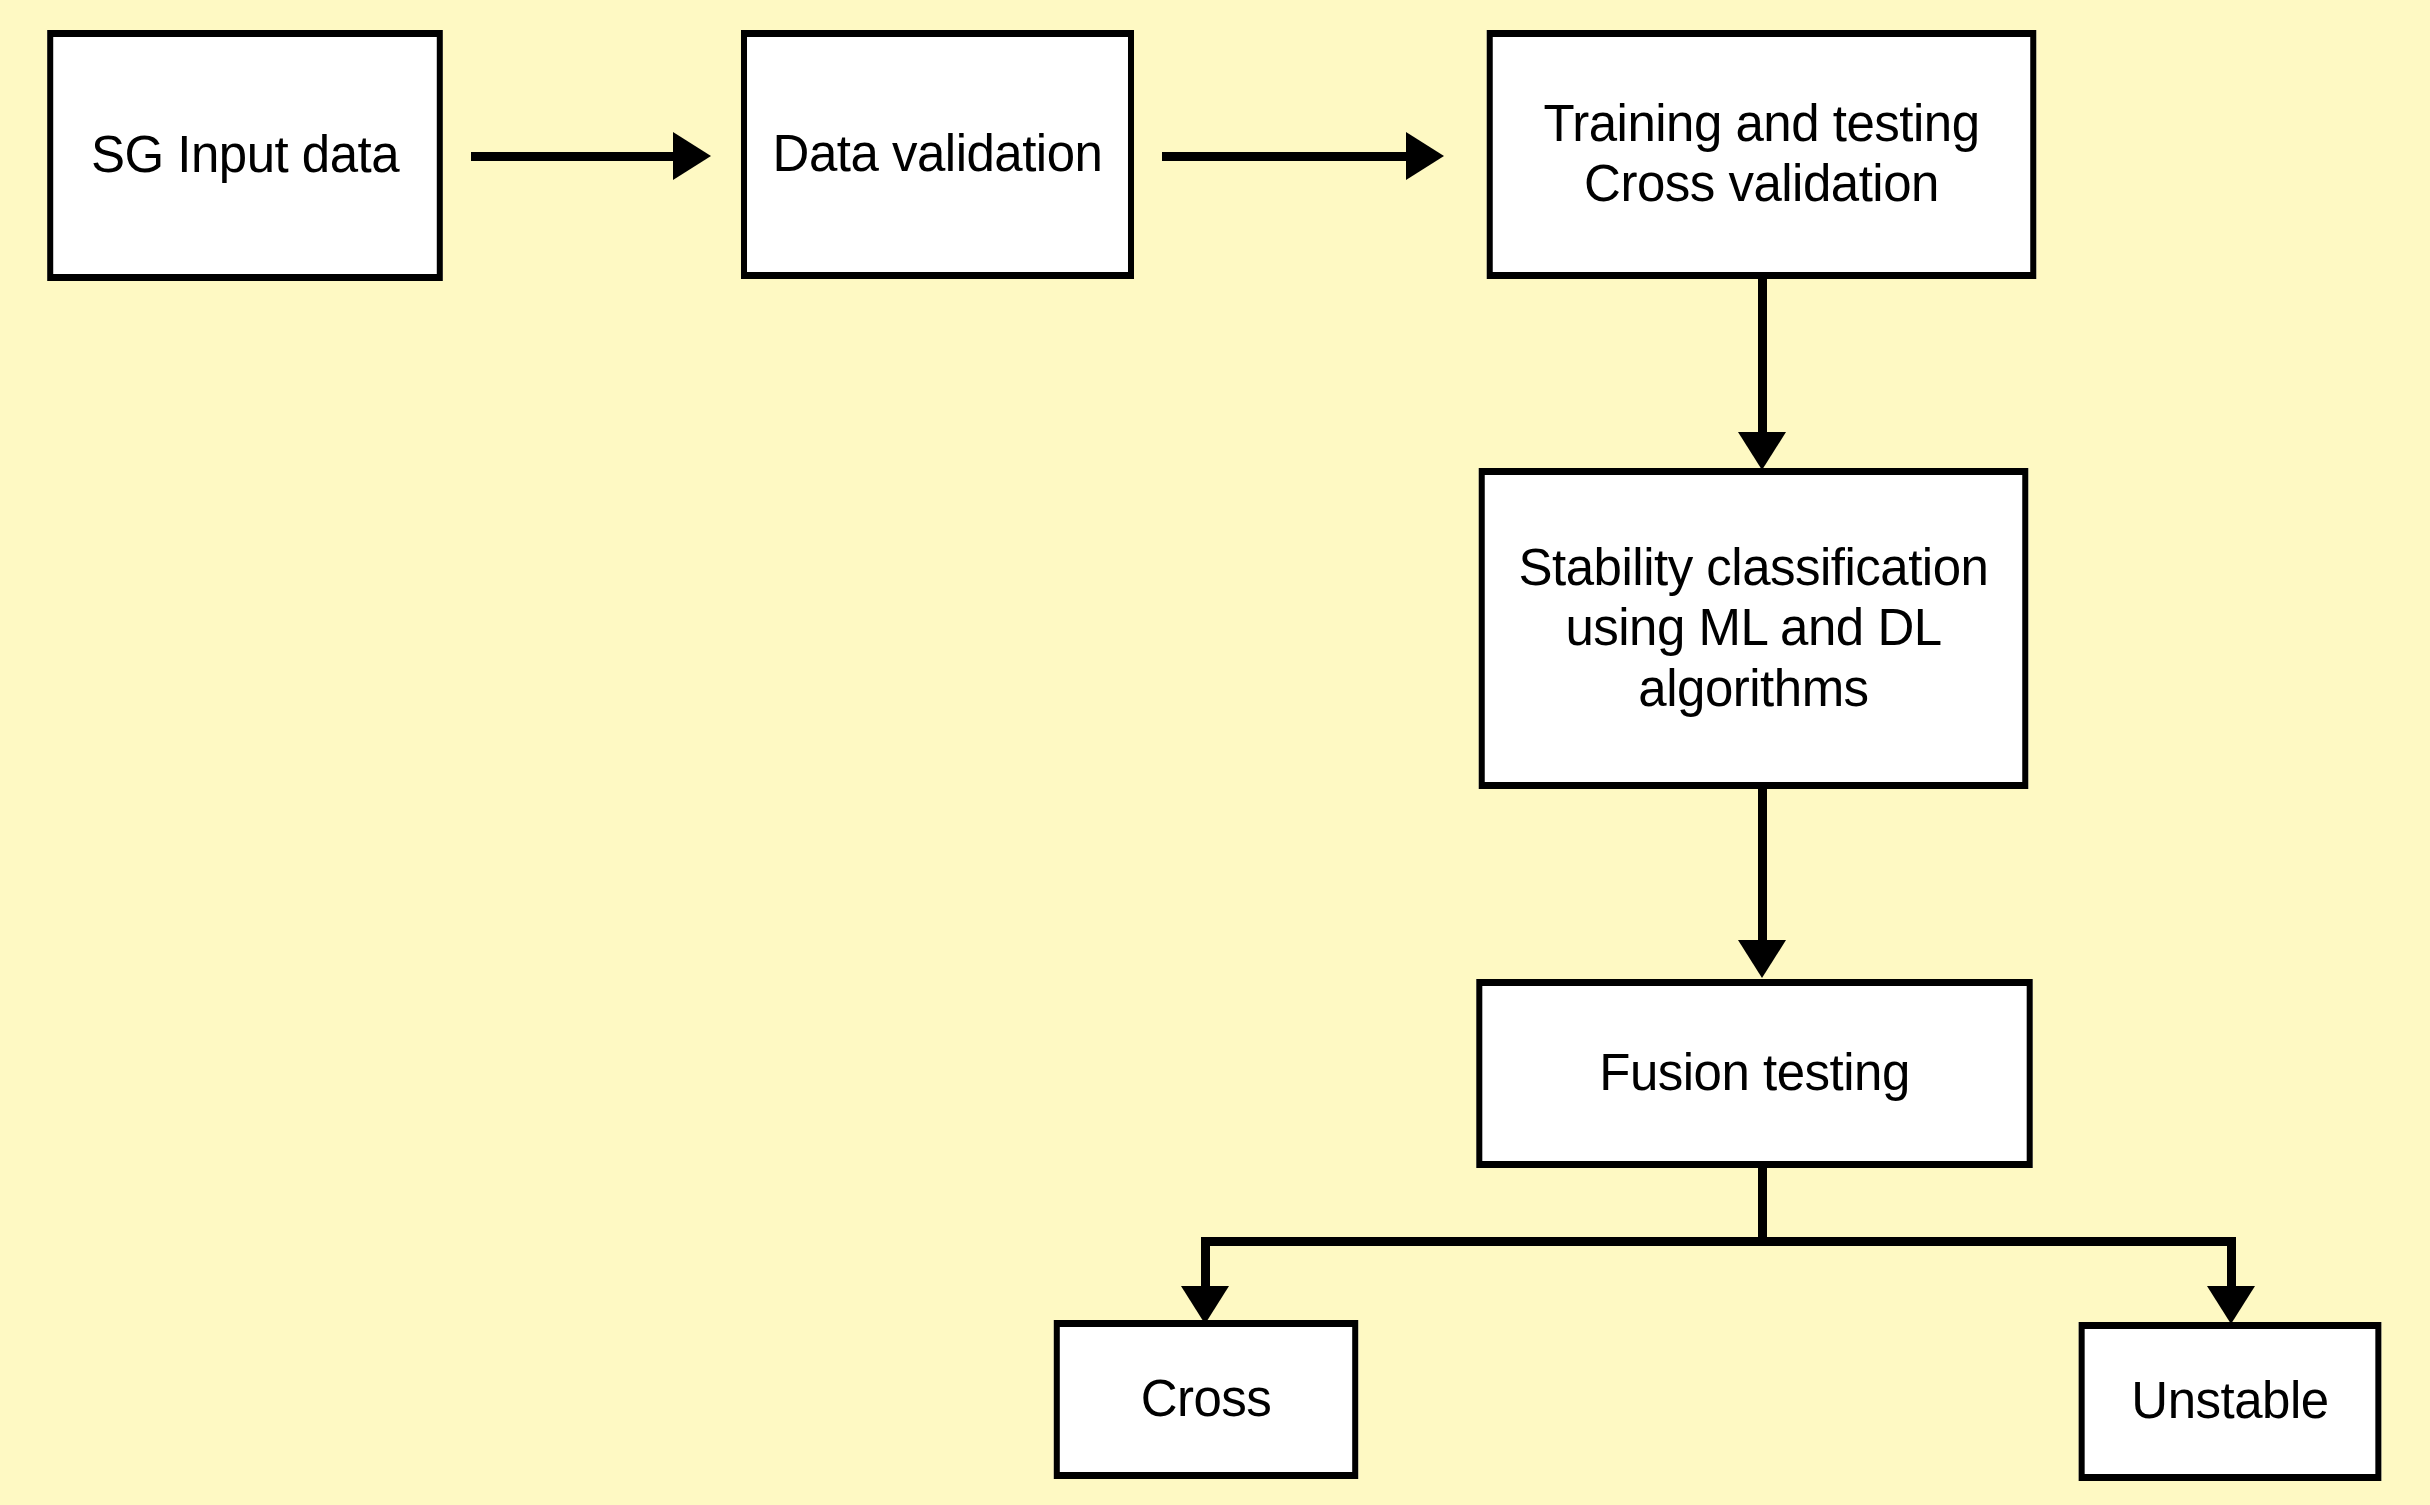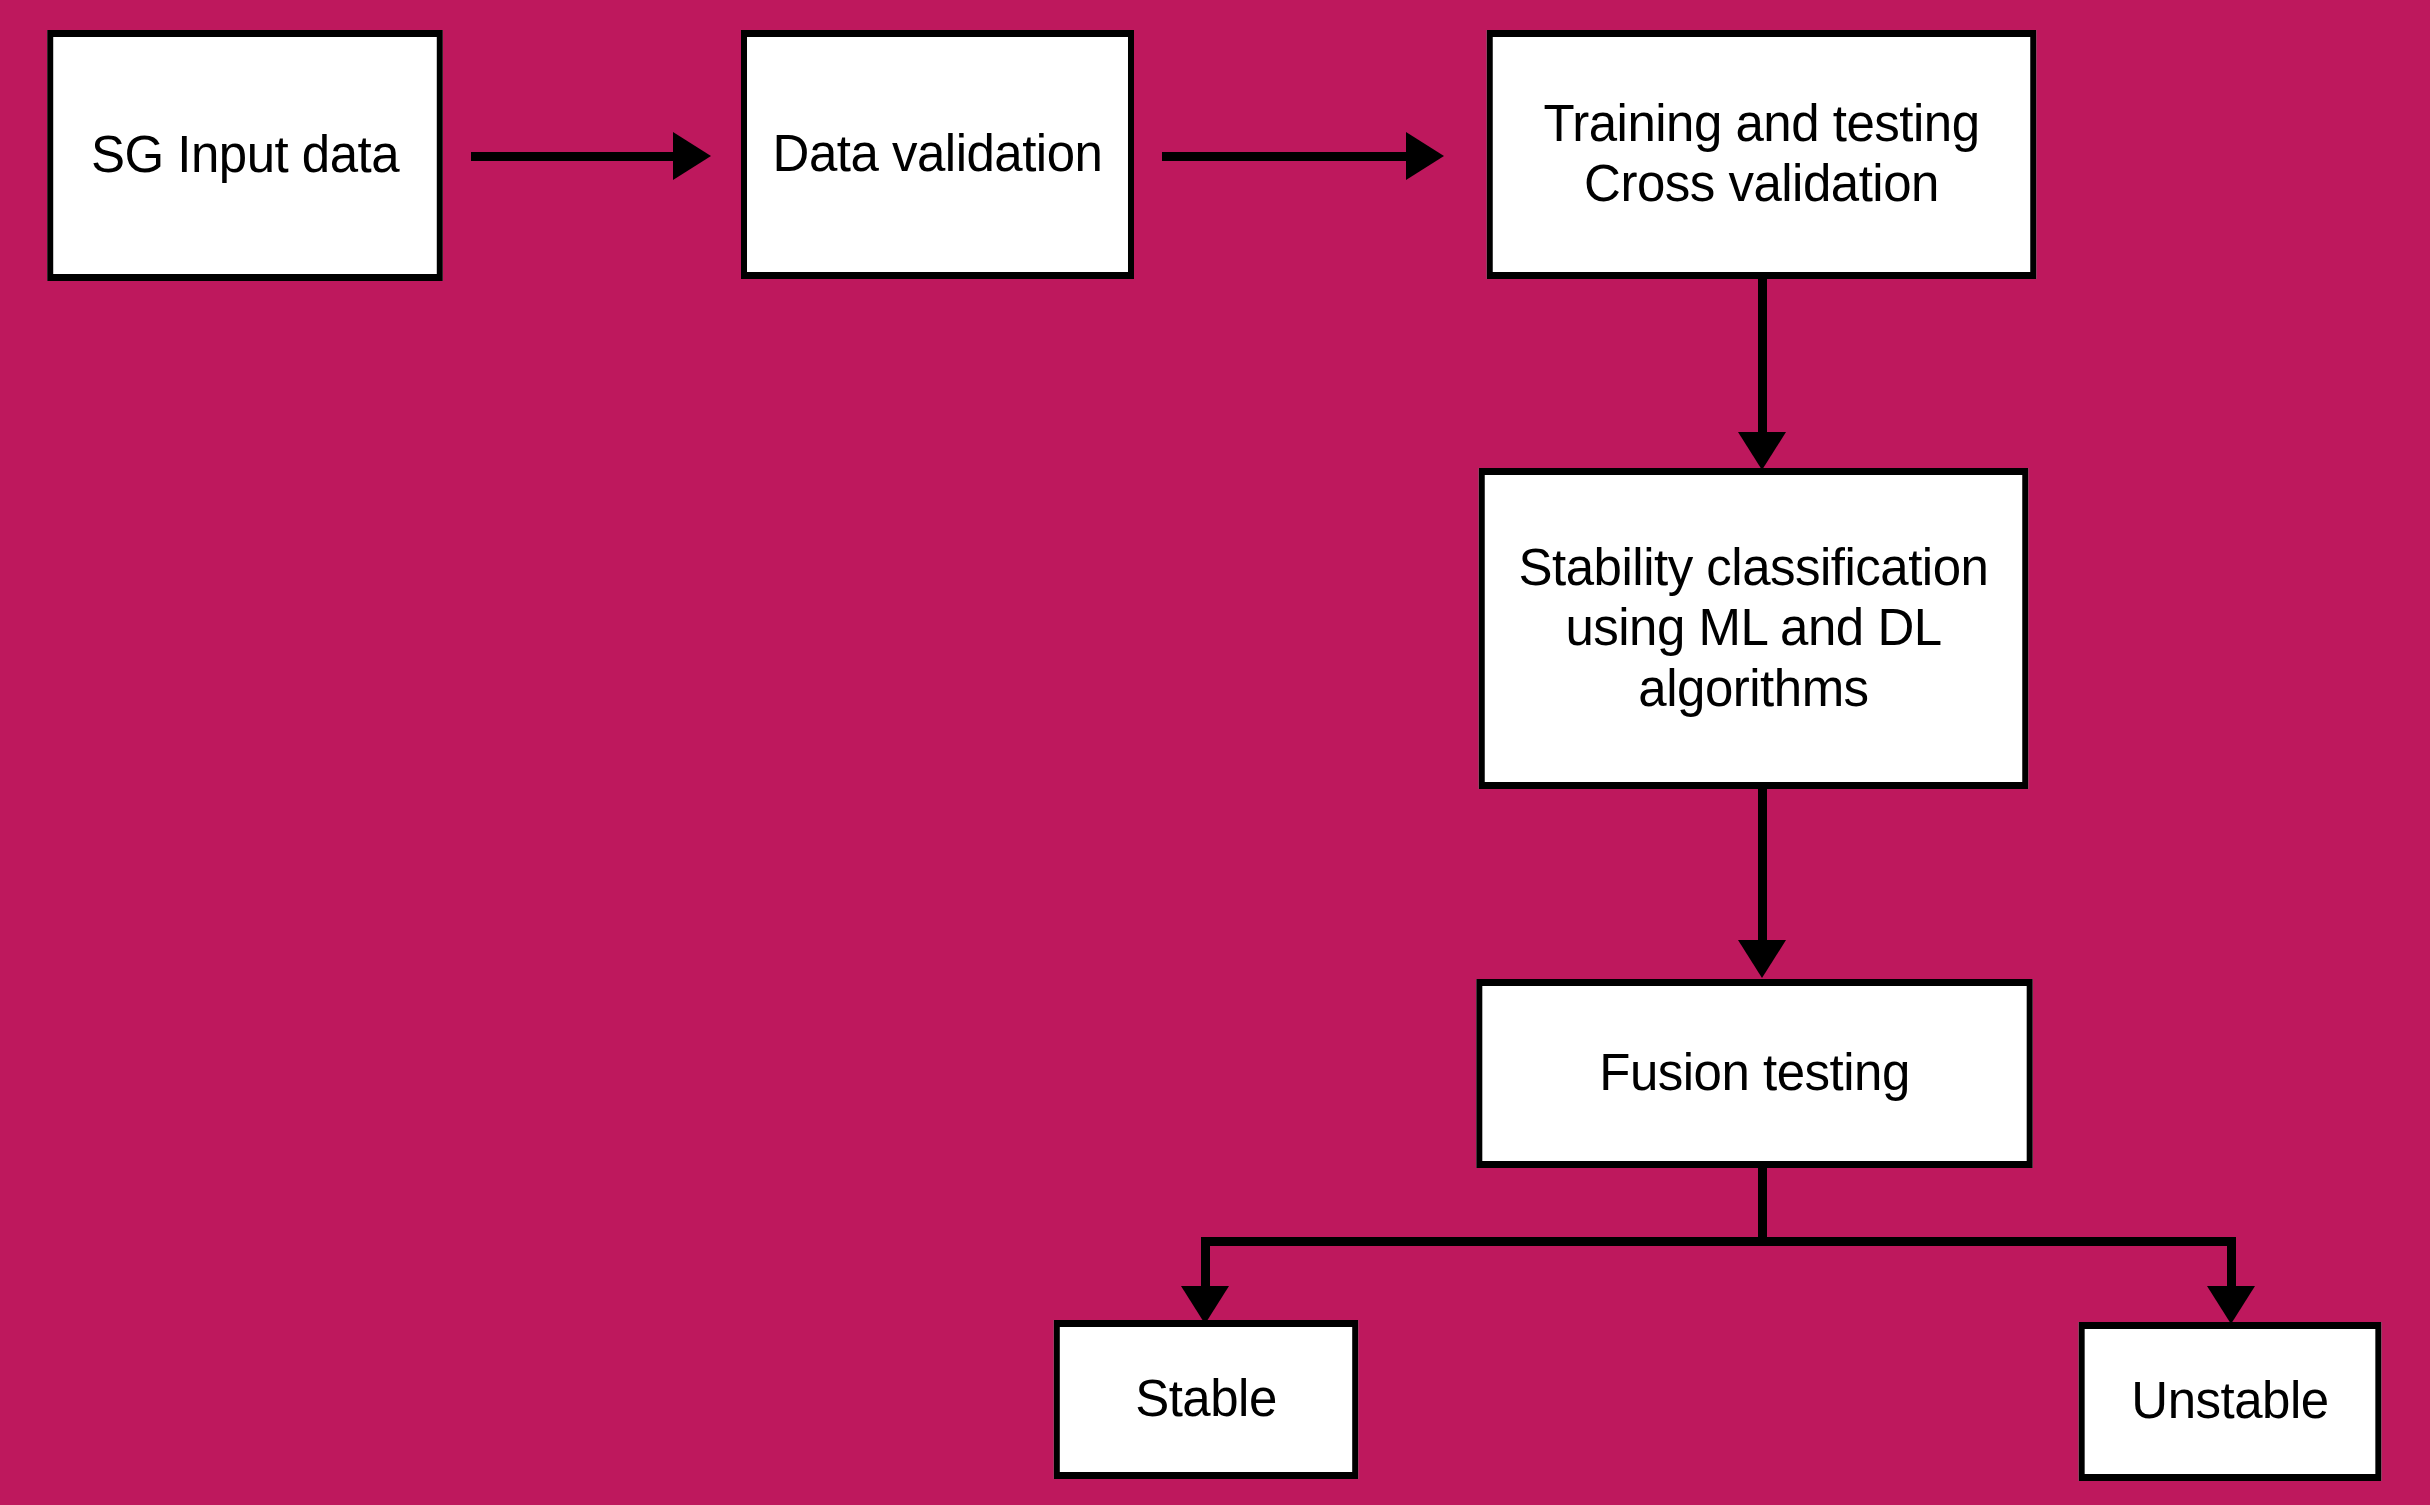--- a/index.html
+++ b/index.html
@@ -4,21 +4,21 @@
 <style>
   html, body {
     margin: 0;
     padding: 0;
     background: #ffffff;
   }
   #canvas {
     position: relative;
     width: 2430px;
     height: 1506px;
-    background: #be185d;
+    background: #fef9c3;
     overflow: hidden;
     font-family: "Liberation Sans", "DejaVu Sans", sans-serif;
   }
   .node {
     position: absolute;
     box-sizing: border-box;
     border: 7.6px solid #000000;
     background: #ffffff;
     display: flex;
     align-items: center;
@@ -119,21 +119,21 @@
     <div class="node-inner">Stability classification
 using ML and DL
 algorithms</div>
   </div>
 
   <div class="node" id="node-fusion">
     <div class="node-inner">Fusion testing</div>
   </div>
 
   <div class="node" id="node-stable">
-    <div class="node-inner">Stable</div>
+    <div class="node-inner">Cross</div>
   </div>
 
   <div class="node" id="node-unstable">
     <div class="node-inner">Unstable</div>
   </div>
 
   <div class="hline" id="e1-line"></div>
   <div class="arrow-right" id="e1-head"></div>
 
   <div class="hline" id="e2-line"></div>

